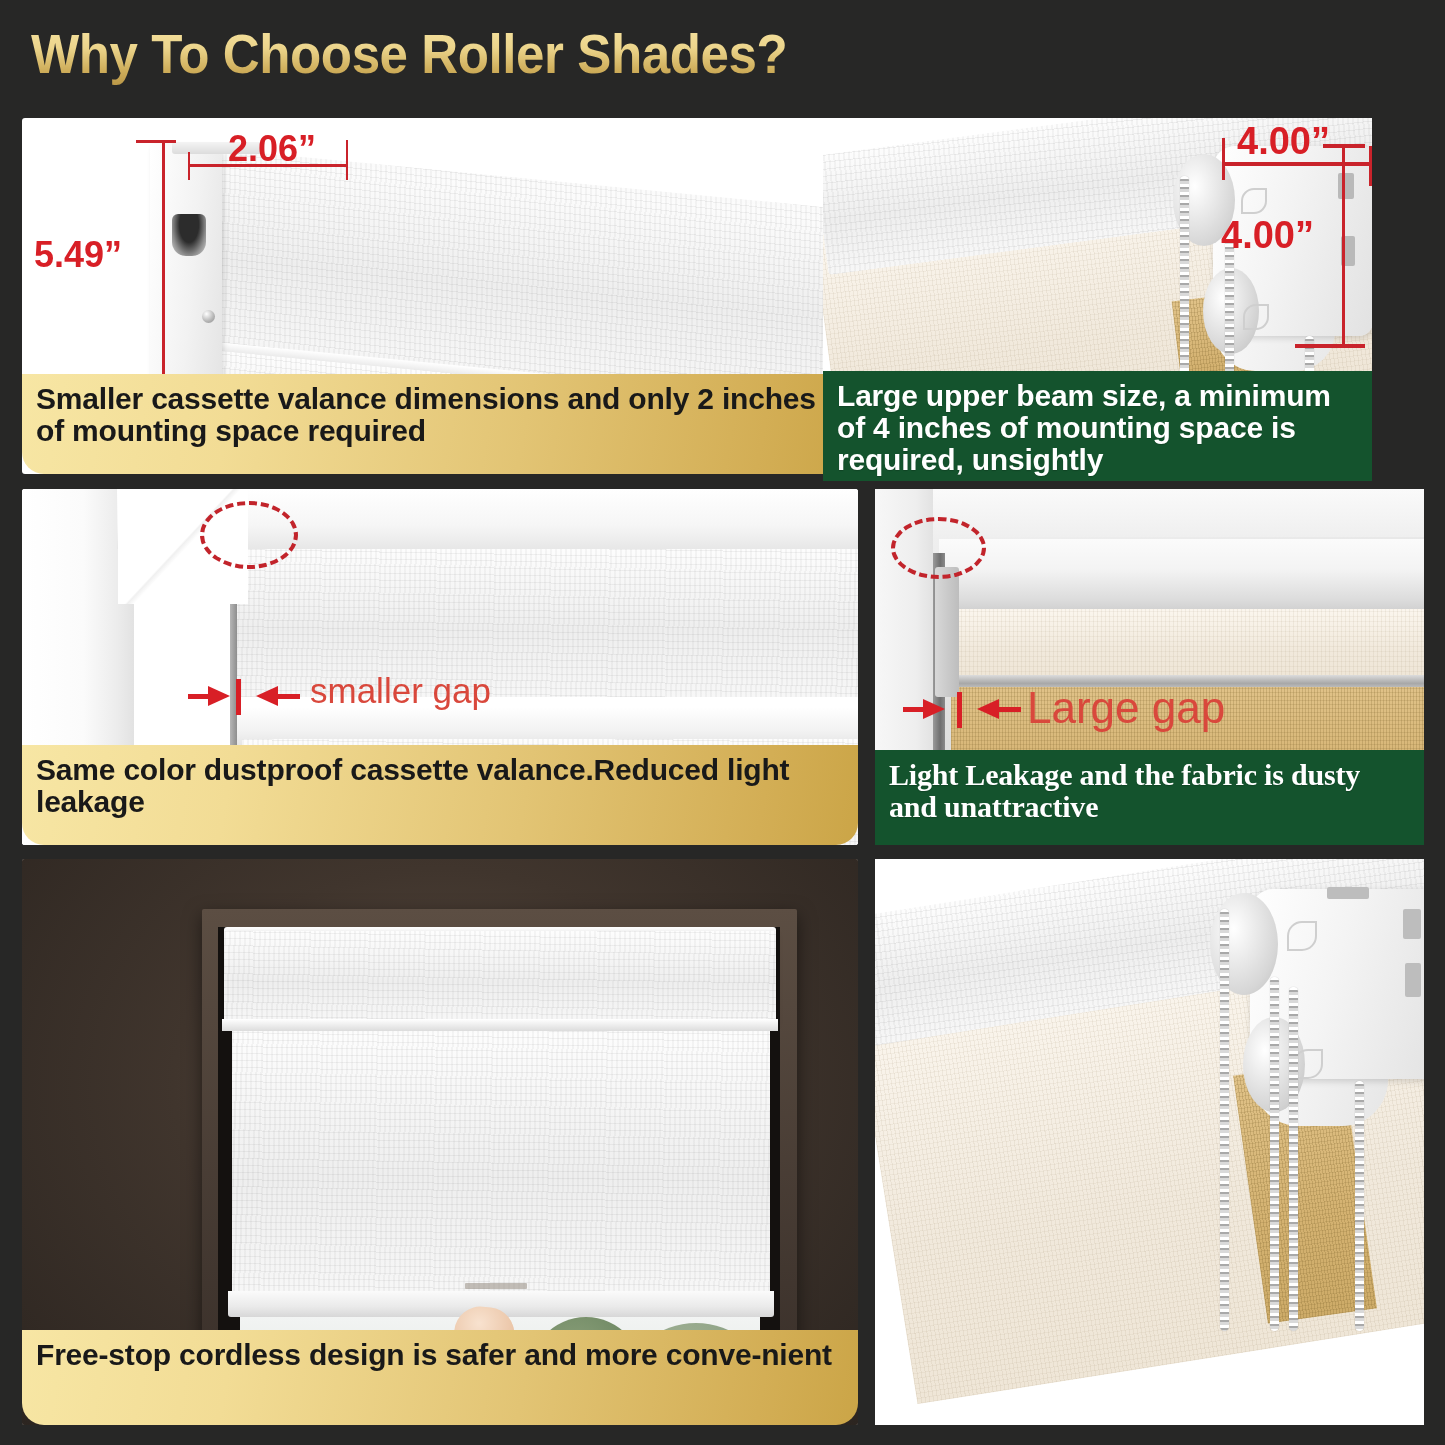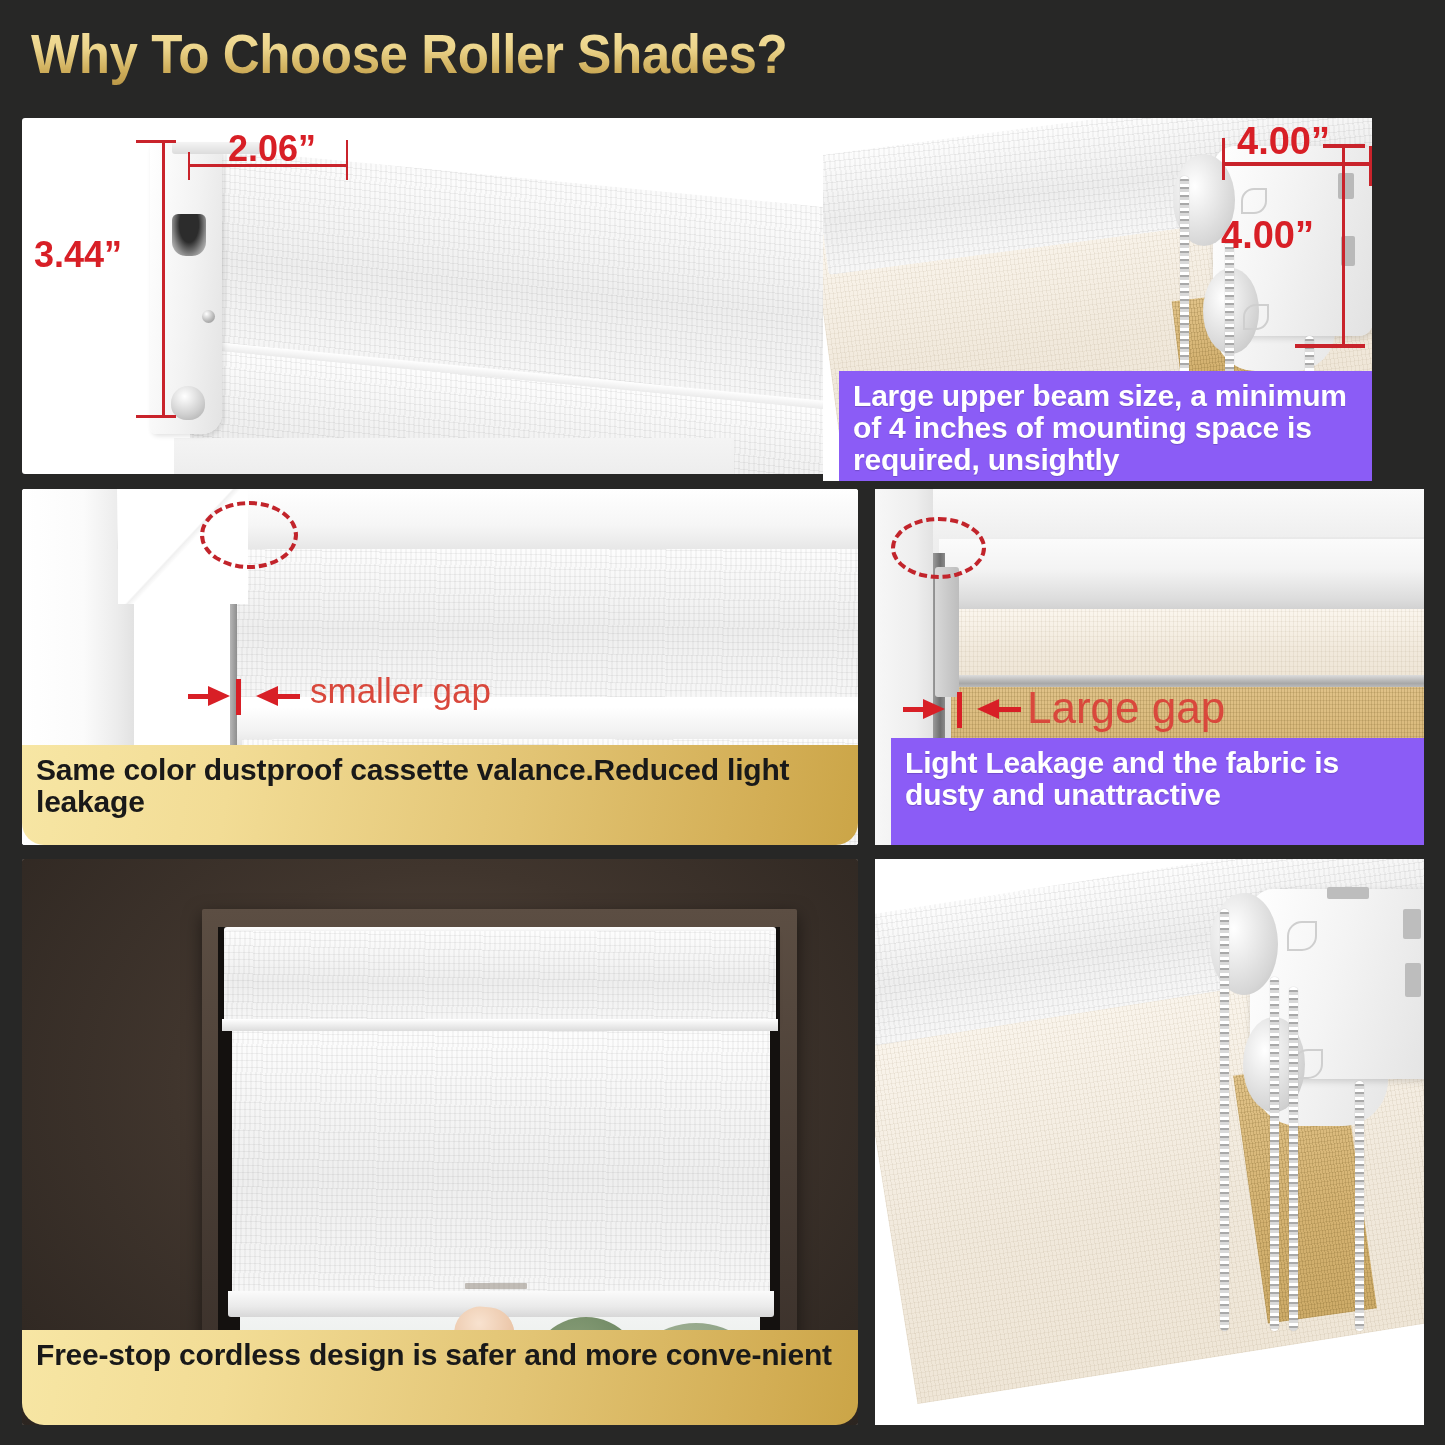--- a/index.html
+++ b/index.html
@@ -36,39 +36,38 @@
     position: absolute; left:0; right:0; bottom:0;
     padding: 9px 14px 12px 14px;
     font-weight: bold; line-height: 1.06;
     z-index: 40;
   }
   .caption.gold {
     background: linear-gradient(100deg,#f7e6a4 0%,#f2dc95 25%,#e2c474 60%,#d3ae55 88%,#cba547 100%);
     color: #191919; font-size: 30px; letter-spacing: -0.2px;
   }
   .caption.gray {
-    background: #8b5cf6; color: #ffffff; font-size: 30px;
+    background: #14532d; color: #ffffff; font-size: 30px;
     letter-spacing: -0.2px;
     text-shadow: 0 1px 1px rgba(0,0,0,.18);
-    margin-left: 16px;
   }
   .caption.round-b { border-bottom-left-radius: 22px; border-bottom-right-radius: 22px; }
 
   
   #p1 { left:22px;  top:118px;  width:836px; height:356px; }
   #p2 { left:823px; top:118px;  width:549px; height:363px; }
   #p3 { left:22px;  top:489px;  width:836px; height:356px;padding-left:8px; }
   #p4 { left:875px; top:489px;  width:549px; height:356px; }
   #p5 { left:22px;  top:859px;  width:836px; height:566px; }
   #p6 { left:875px; top:859px;  width:549px; height:566px; }
 
   #p1 .caption { height: 100px; }
   #p2 .caption { height: 110px; }
   #p3 .caption { height: 100px; }
-  #p4 .caption { height: 107px;  }
+  #p4 .caption { height: 95px; font-family: Liberation Serif, serif;  }
   #p5 .caption { height: 95px;  }
   #p6 .caption { height: 90px;  }
 
   
   .fabric-white {
     background:
       repeating-linear-gradient(92deg, rgba(0,0,0,.035) 0 2px, rgba(255,255,255,0) 2px 5px),
       repeating-linear-gradient(1deg, rgba(0,0,0,.05) 0 1px, rgba(255,255,255,0) 1px 7px),
       linear-gradient(180deg,#fdfdfd,#eeeeee 55%,#f7f7f7);
   }
@@ -393,22 +392,23 @@
       <div class="knob"></div>
 
       <div class="dline" style="left:166px; top:34px; width:2px; height:28px;"></div>
       <div class="dline" style="left:166px; top:46px; width:160px; height:3px;"></div>
       <div class="dline" style="left:324px; top:22px; width:2px; height:40px;"></div>
       <div class="dimtext" style="left:206px; top:10px; font-size:36px;">2.06”</div>
 
       <div class="dline" style="left:140px; top:22px; width:3px; height:278px;"></div>
       <div class="dline" style="left:114px; top:22px; width:40px; height:3px;"></div>
       <div class="dline" style="left:114px; top:297px; width:40px; height:3px;"></div>
-      <div class="dimtext" style="left:12px; top:116px; font-size:36px;">3.44”</div>
+      <div class="dimtext" style="left:12px; top:116px; font-size:36px;">5.49”</div>
     </div>
+    <div class="caption gold round-b">Smaller cassette valance dimensions and only 2 inches of mounting space required</div>
   </div>
 
   <div class="panel square" id="p2">
     <div class="photo">
       <div class="fabric-white shade-top"></div>
       <div class="fabric-cream shade-body"></div>
       <div class="fabric-tan tanstrip"></div>
       <div class="bracket2"></div>
       <div class="bracket"></div>
       <div class="roller-end"></div>

